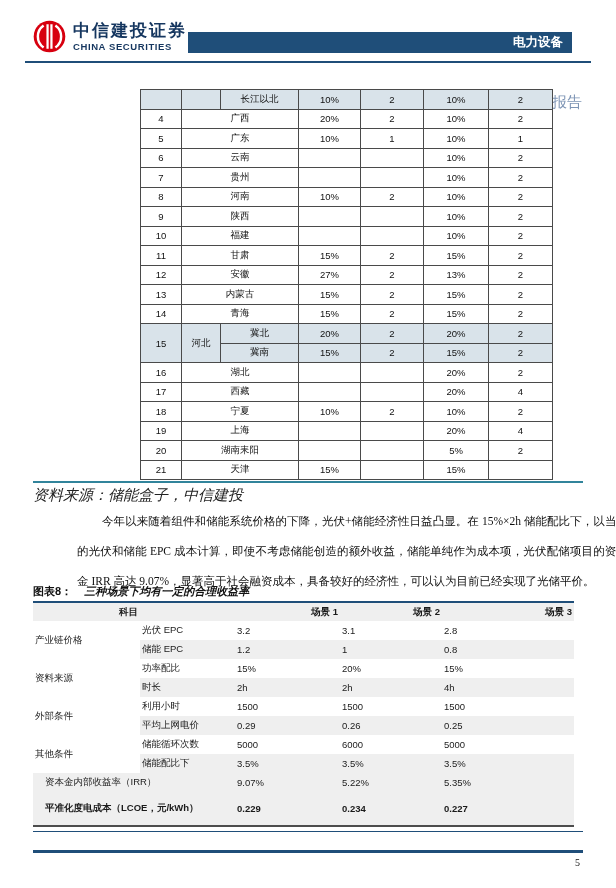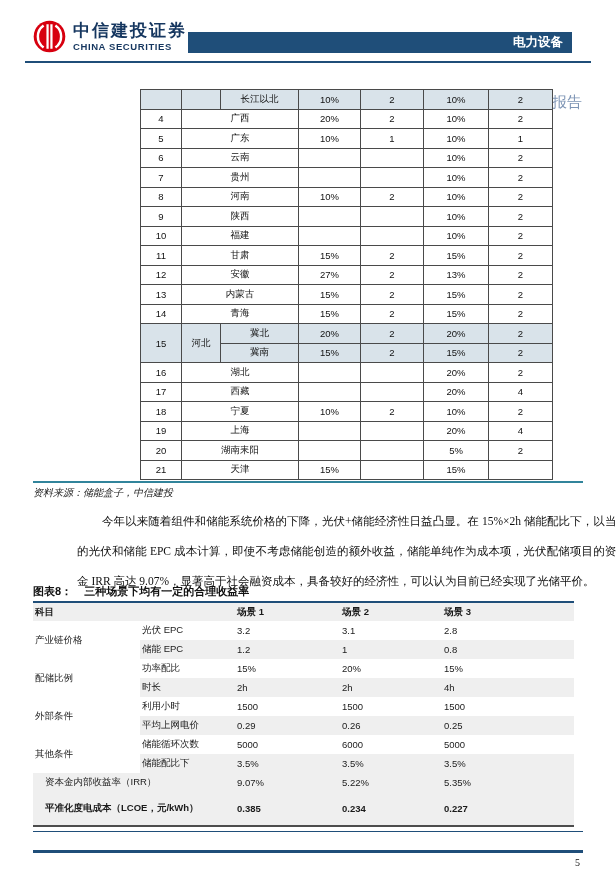--- a/index.html
+++ b/index.html
@@ -20,34 +20,34 @@
 
   
   table{border-spacing:0;}
   .t1{position:absolute;left:102px;top:89px;width:412px;border-collapse:collapse;table-layout:fixed;
       font-size:9.5px;font-family:"Liberation Sans","DejaVu Sans",sans-serif;margin-left:38px;}
   .t1 td{border:1px solid #4a4a4a;text-align:center;height:18.5px;padding:0 1px;
          overflow:hidden;white-space:nowrap;}
   .t1 tr.shaded td{background:var(--shadeblue,#d9e3ea);}
 
   .teal-line{position:absolute;left:33px;top:481px;width:550px;height:2px;background:var(--teal,#31849b);}
-  .source{position:absolute;left:33px;top:486px;font-size:10px;font-style:italic;color:#222;}
+  .source{position:absolute;left:33px;top:486px;font-size:15px;font-style:italic;color:#222;}
 
   
   .para{position:absolute;left:33px;top:506px;width:551px;font-size:11.5px;line-height:30px;
         text-align:justify;text-indent:25px;color:#101010;margin-left:44px;}
 
   
   .fig-head{position:absolute;left:33px;top:584px;font-weight:bold;font-size:11px;color:#111;
             font-family:"Liberation Sans","DejaVu Sans",sans-serif;}
-  .fig-head .fig-title{margin-left:12px;}
+  .fig-head .fig-title{margin-left:12px;font-style:italic;}
   .t2{position:absolute;left:33px;top:601px;width:541px;border-collapse:collapse;table-layout:fixed;
       font-size:9.5px;font-family:"Liberation Sans","DejaVu Sans",sans-serif;color:#1a1a1a;
       border-top:2px solid var(--navy,#1f4e79);border-bottom:2px solid #4d4d4d;}
-  .t2 th{background:var(--shadegray,#efefef);font-weight:bold;height:18px;text-align:left;padding:0 2px;}
+  .t2 th{background:var(--shadegray,#efefef);font-weight:bold;height:18px;text-align:right;padding:0 2px;}
   .t2 td{height:19px;text-align:left;padding:0 2px;}
   .t2 td.shade{background:var(--shadegray,#efefef);}
   .t2 td.group-label{background:#fff;}
   .t2 td.sum-label{text-align:left;padding-left:12px;}
   .t2 tr.tall td{height:33px;font-weight:bold;}
 
   
   .f-thin{position:absolute;left:33px;top:831px;width:550px;height:1px;background:var(--navy,#1f4e79);}
   .f-text{position:absolute;left:33px;top:835px;font-size:10px;color:#111;}
   .f-thick{position:absolute;left:33px;top:850px;width:550px;height:3px;background:var(--navy,#1f4e79);}
@@ -286,21 +286,21 @@
           <td>3.1</td>
           <td>2.8</td>
         </tr>
         <tr>
           <td class="shade">储能 EPC</td>
           <td class="shade">1.2</td>
           <td class="shade">1</td>
           <td class="shade">0.8</td>
         </tr>
         <tr>
-          <td rowspan="2" class="group-label">配储比例</td>
+          <td rowspan="2" class="group-label">资料来源</td>
           <td>功率配比</td>
           <td>15%</td>
           <td>20%</td>
           <td>15%</td>
         </tr>
         <tr>
           <td class="shade">时长</td>
           <td class="shade">2h</td>
           <td class="shade">2h</td>
           <td class="shade">4h</td>
@@ -332,21 +332,21 @@
           <td class="shade">3.5%</td>
         </tr>
         <tr>
           <td colspan="2" class="sum-label shade">资本金内部收益率（IRR）</td>
           <td class="shade">9.07%</td>
           <td class="shade">5.22%</td>
           <td class="shade">5.35%</td>
         </tr>
         <tr class="tall">
           <td colspan="2" class="sum-label shade">平准化度电成本（LCOE，元/kWh）</td>
-          <td class="shade">0.385</td>
+          <td class="shade">0.229</td>
           <td class="shade">0.234</td>
           <td class="shade">0.227</td>
         </tr>
       </tbody>
   </table>
 
   <div class="f-thin"></div>
   <div class="f-thick"></div>
   <div class="f-page">5</div>
 

